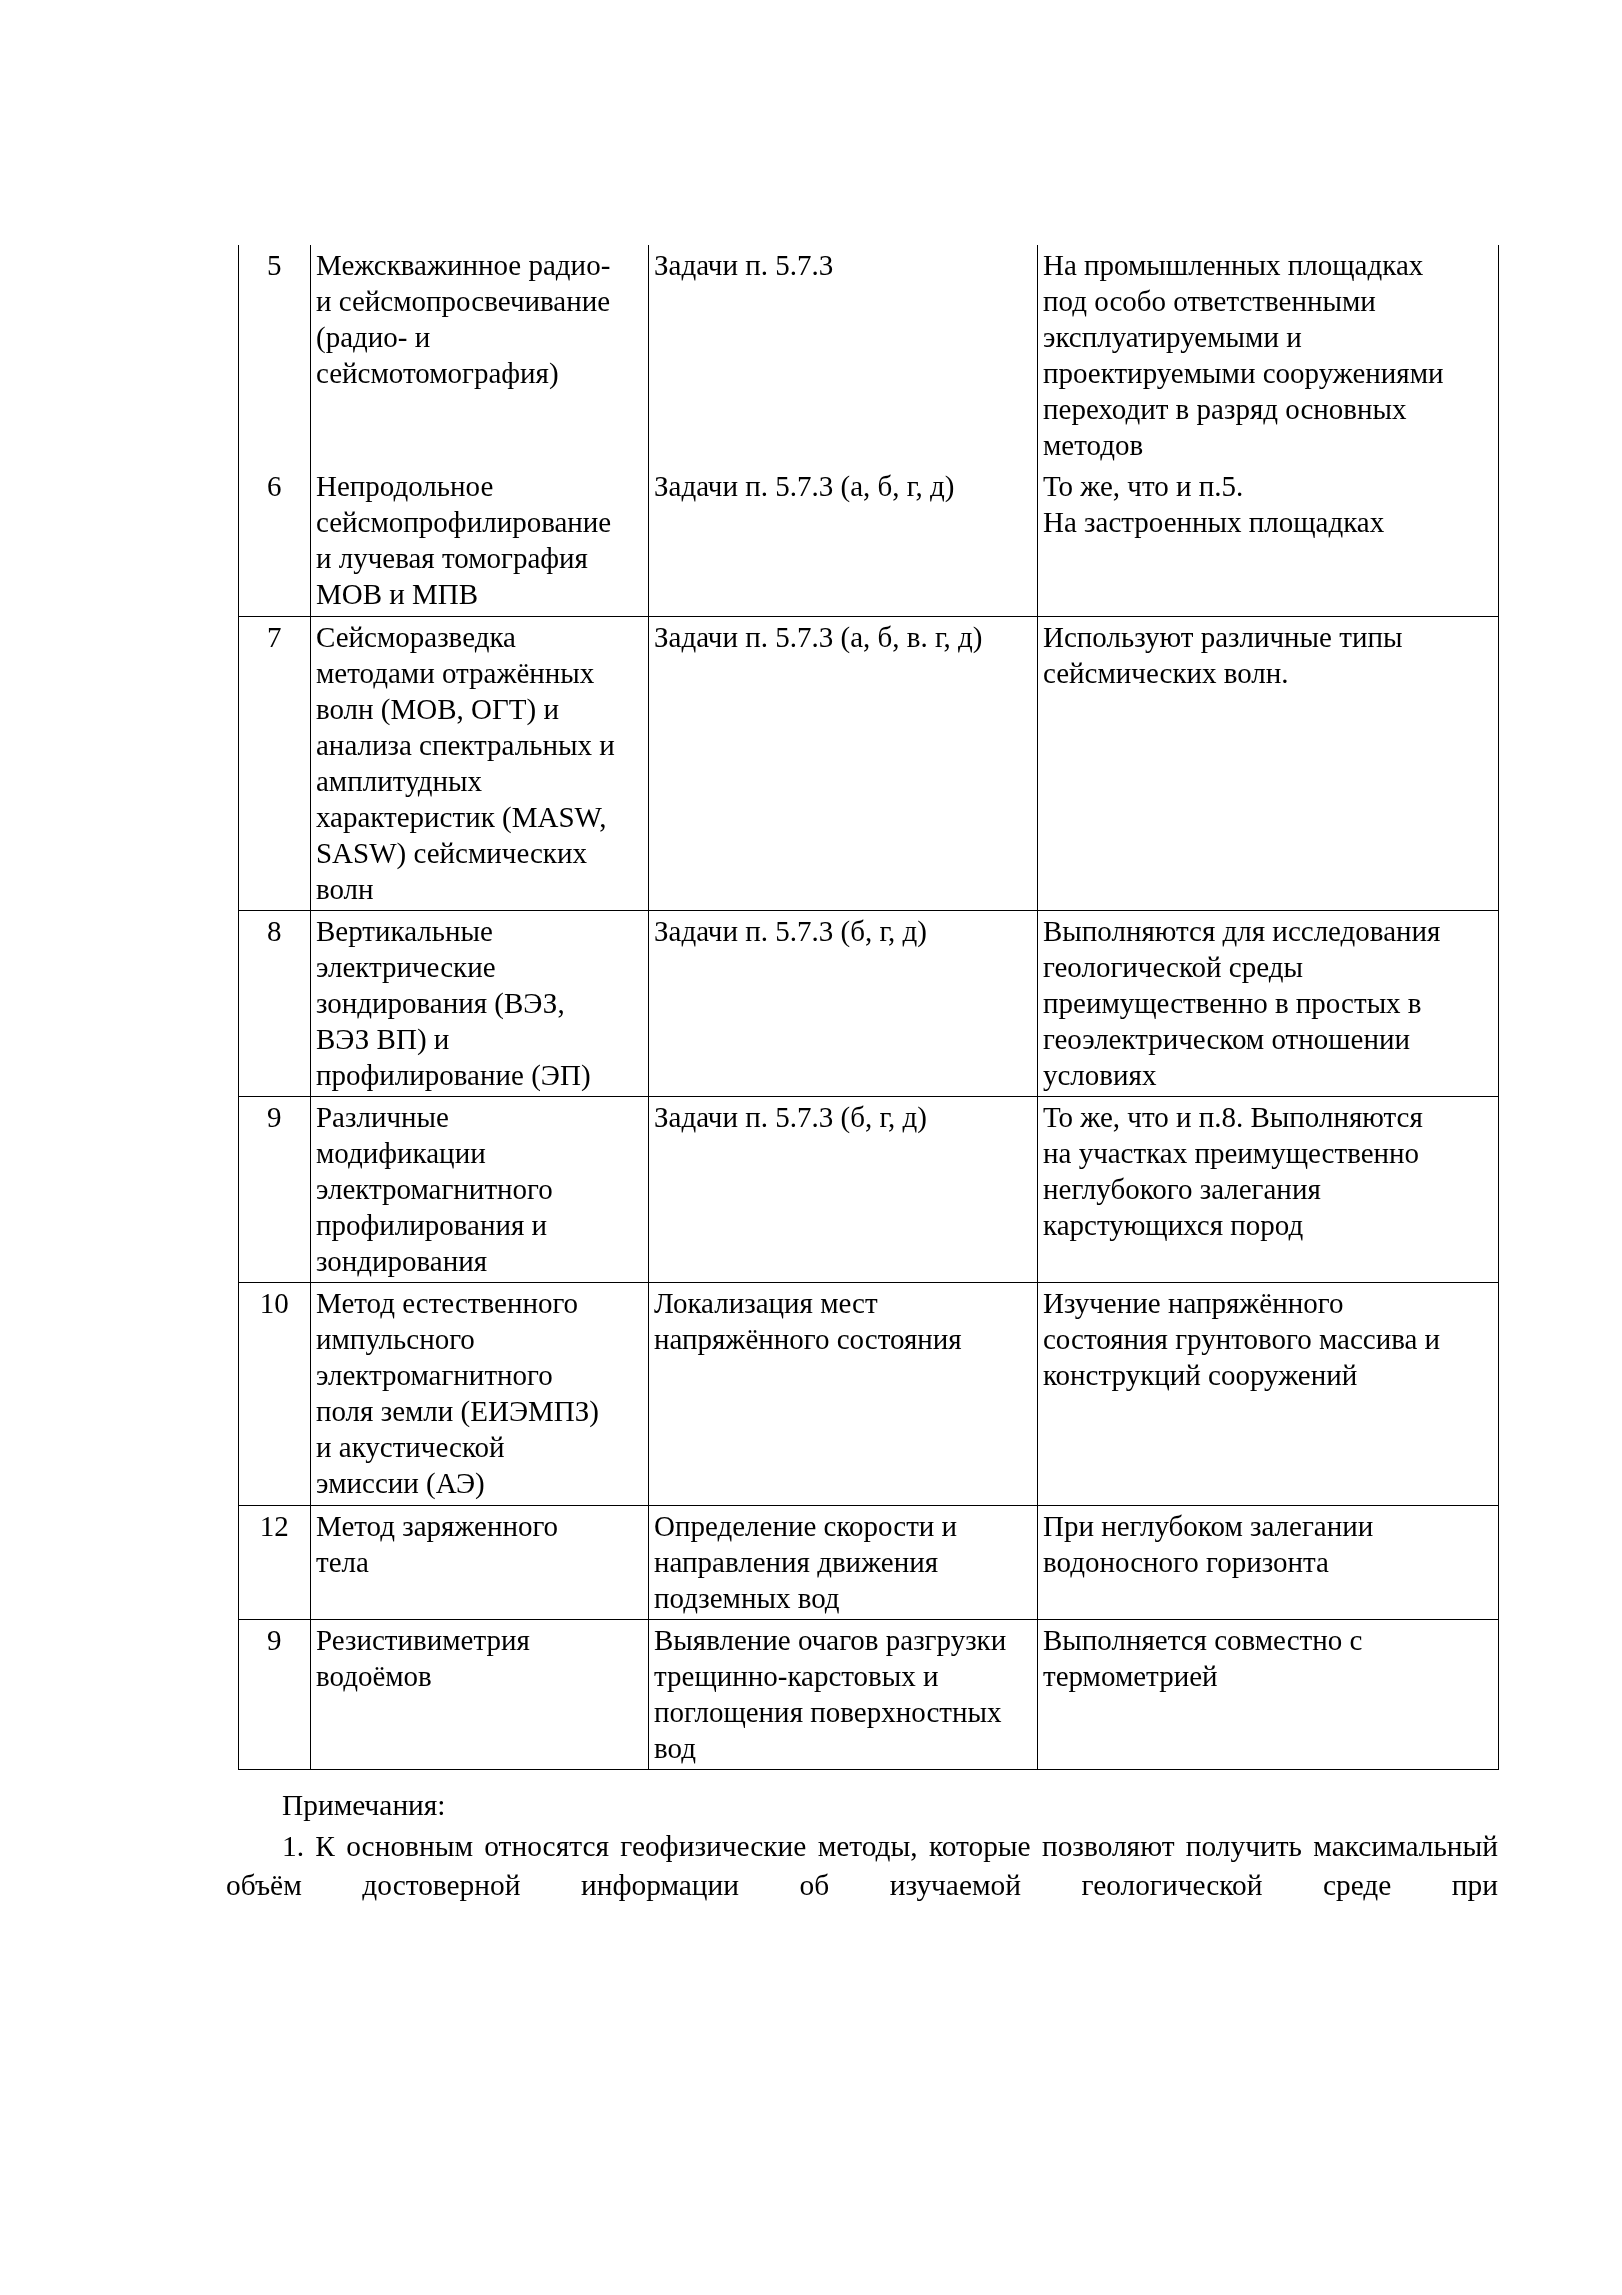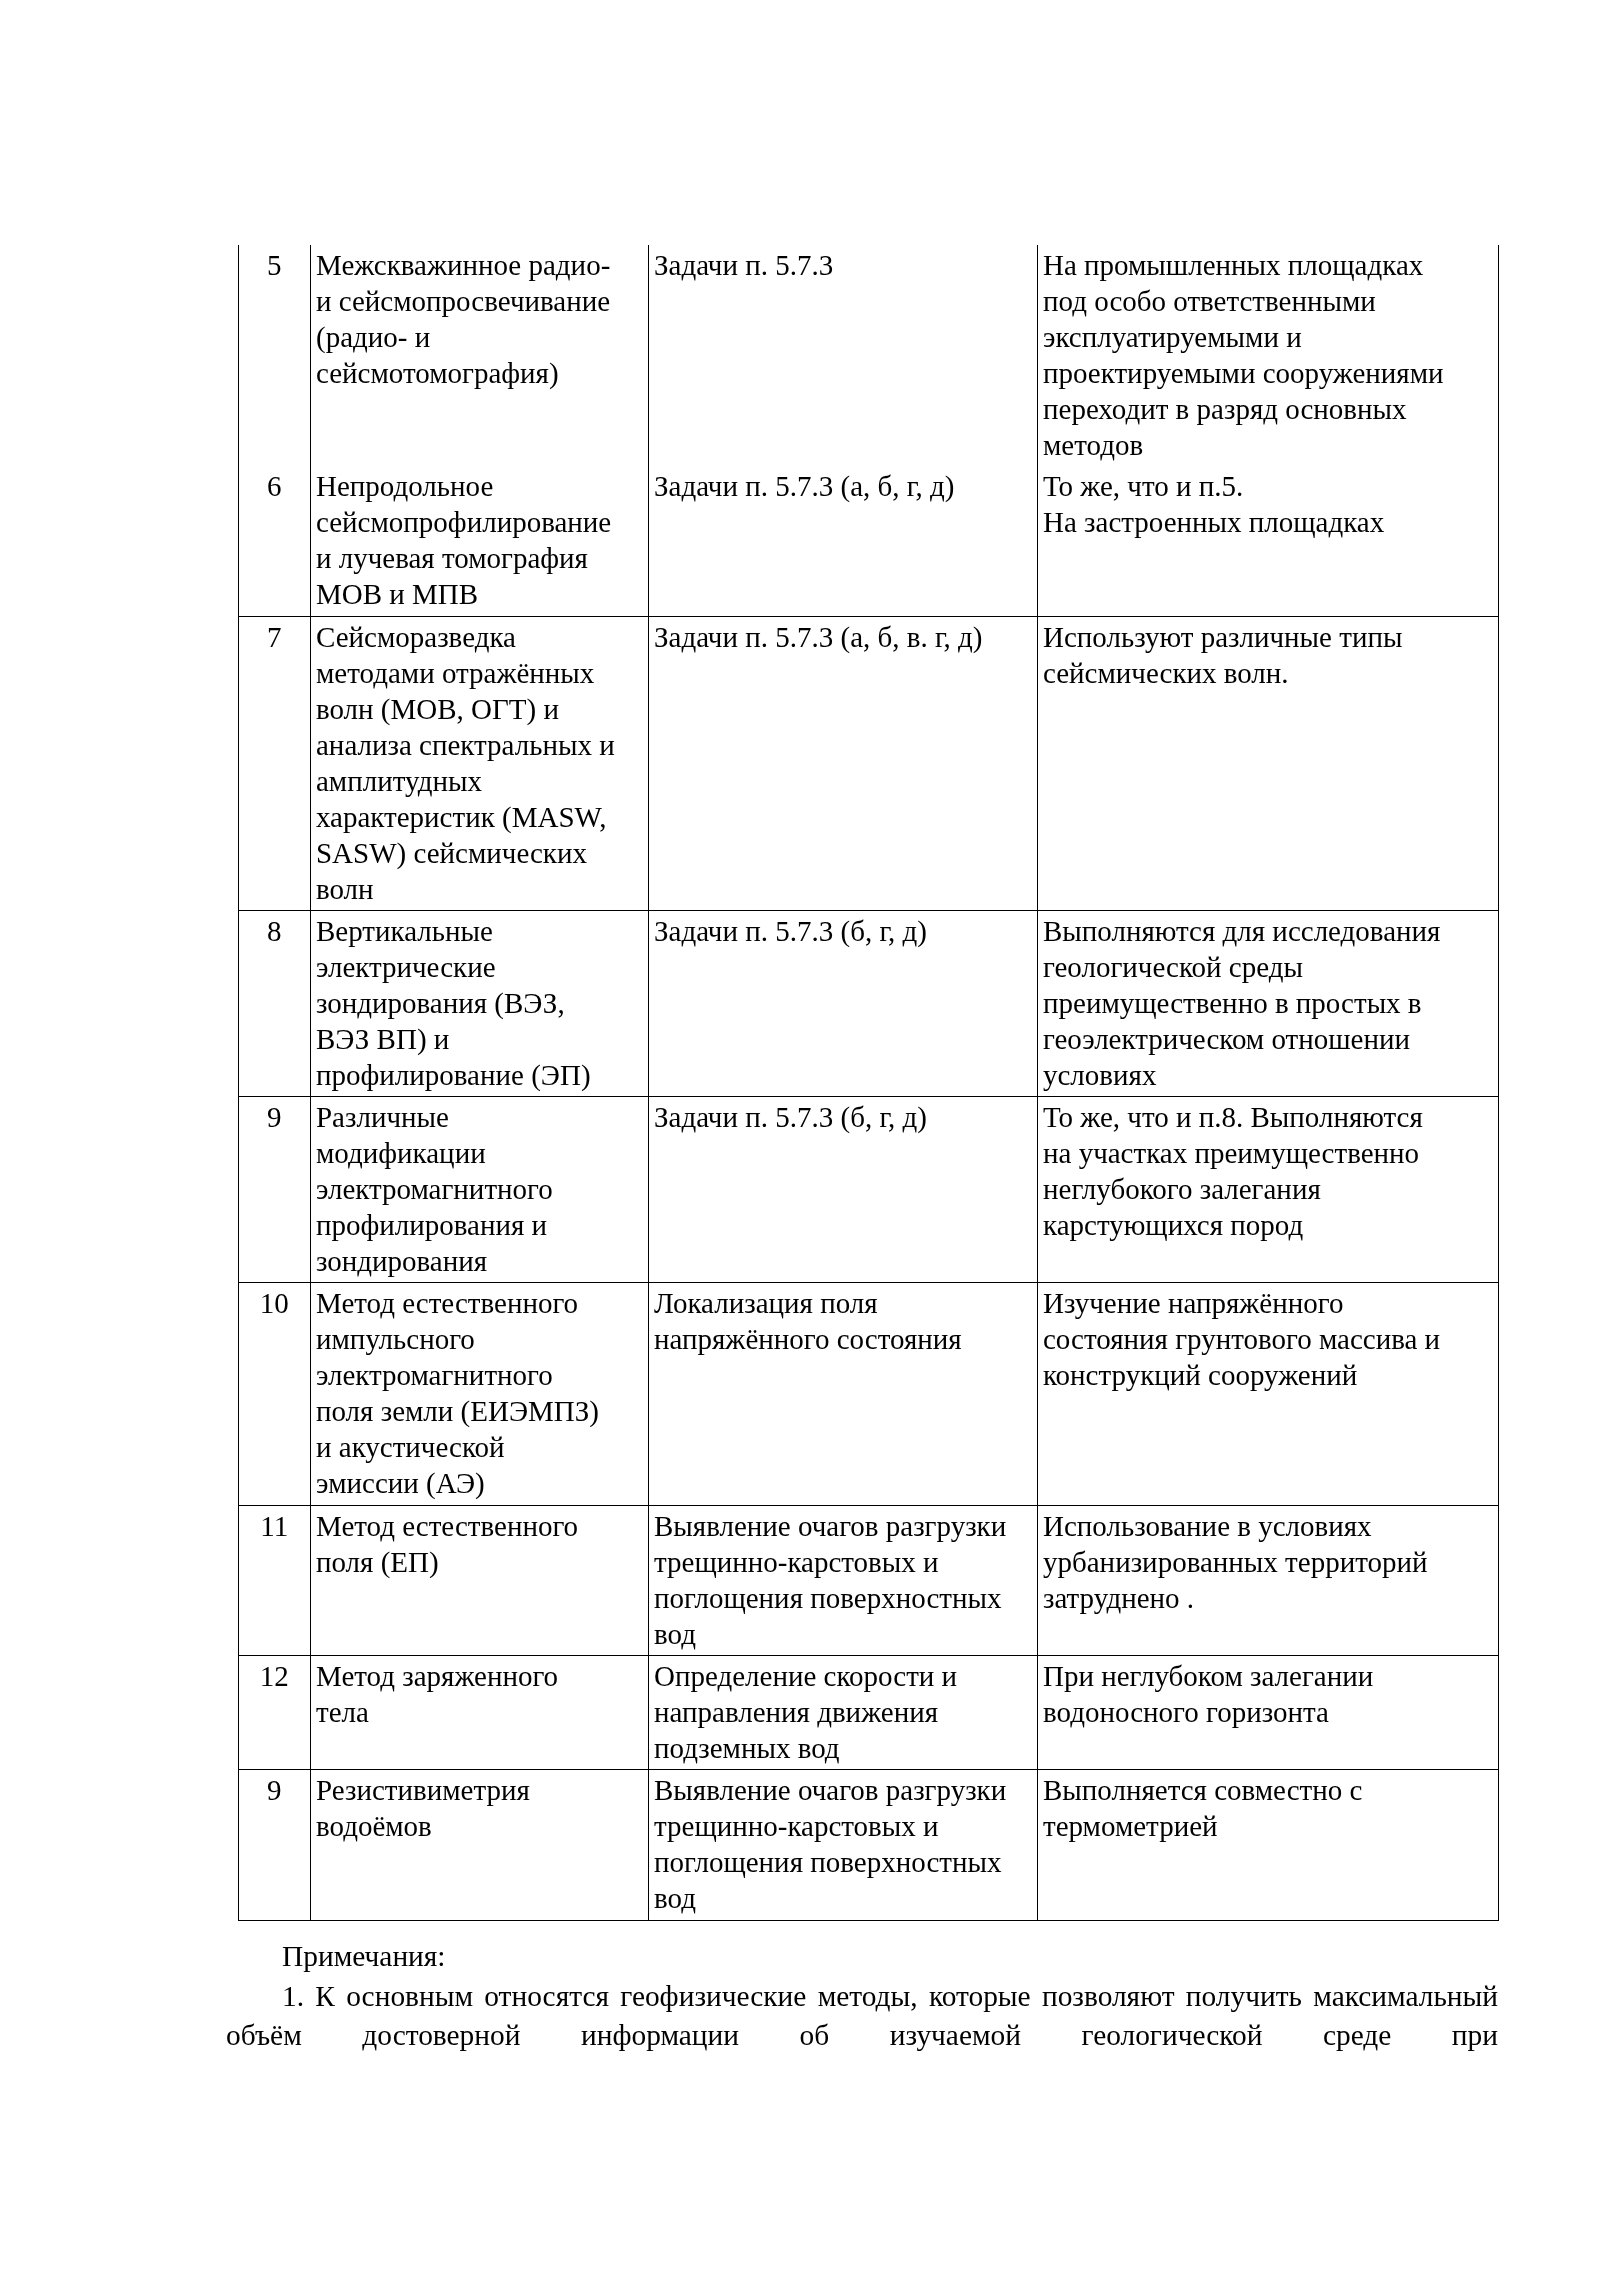--- a/index.html
+++ b/index.html
@@ -145,37 +145,25 @@
 карстующихся пород</td>
         </tr>
         <tr>
           <td class="num">10</td>
           <td class="method">Метод естественного
 импульсного
 электромагнитного
 поля земли (ЕИЭМПЗ)
 и акустической
 эмиссии (АЭ)</td>
-          <td class="tasks">Локализация поля
+          <td class="tasks">Локализация мест
 напряжённого состояния</td>
           <td class="notes">Изучение напряжённого
 состояния грунтового массива и
 конструкций сооружений</td>
-        </tr>
-        <tr>
-          <td class="num">11</td>
-          <td class="method">Метод естественного
-поля (ЕП)</td>
-          <td class="tasks">Выявление очагов разгрузки
-трещинно-карстовых и
-поглощения поверхностных
-вод</td>
-          <td class="notes">Использование в условиях
-урбанизированных территорий
-затруднено .</td>
         </tr>
         <tr>
           <td class="num">12</td>
           <td class="method">Метод заряженного
 тела</td>
           <td class="tasks">Определение скорости и
 направления движения
 подземных вод</td>
           <td class="notes">При неглубоком залегании
 водоносного горизонта</td>

